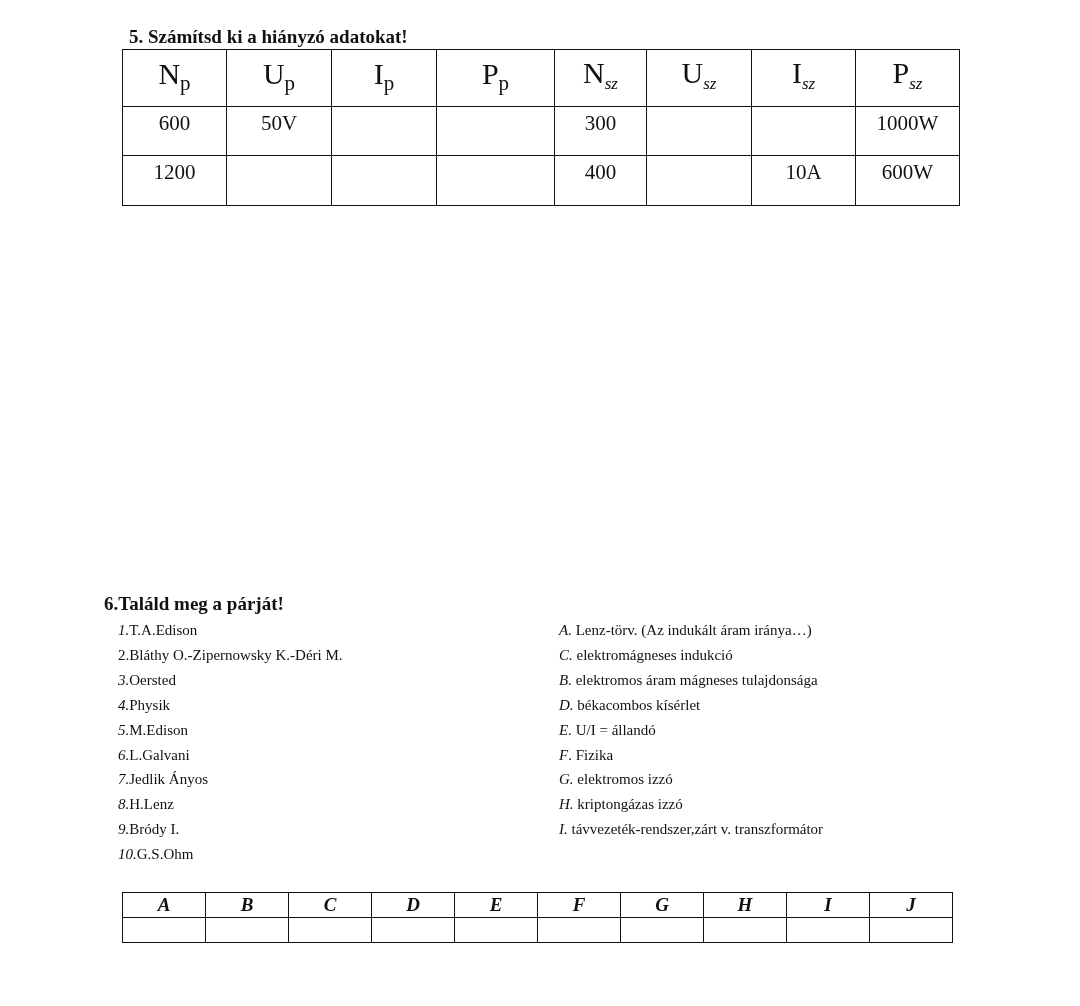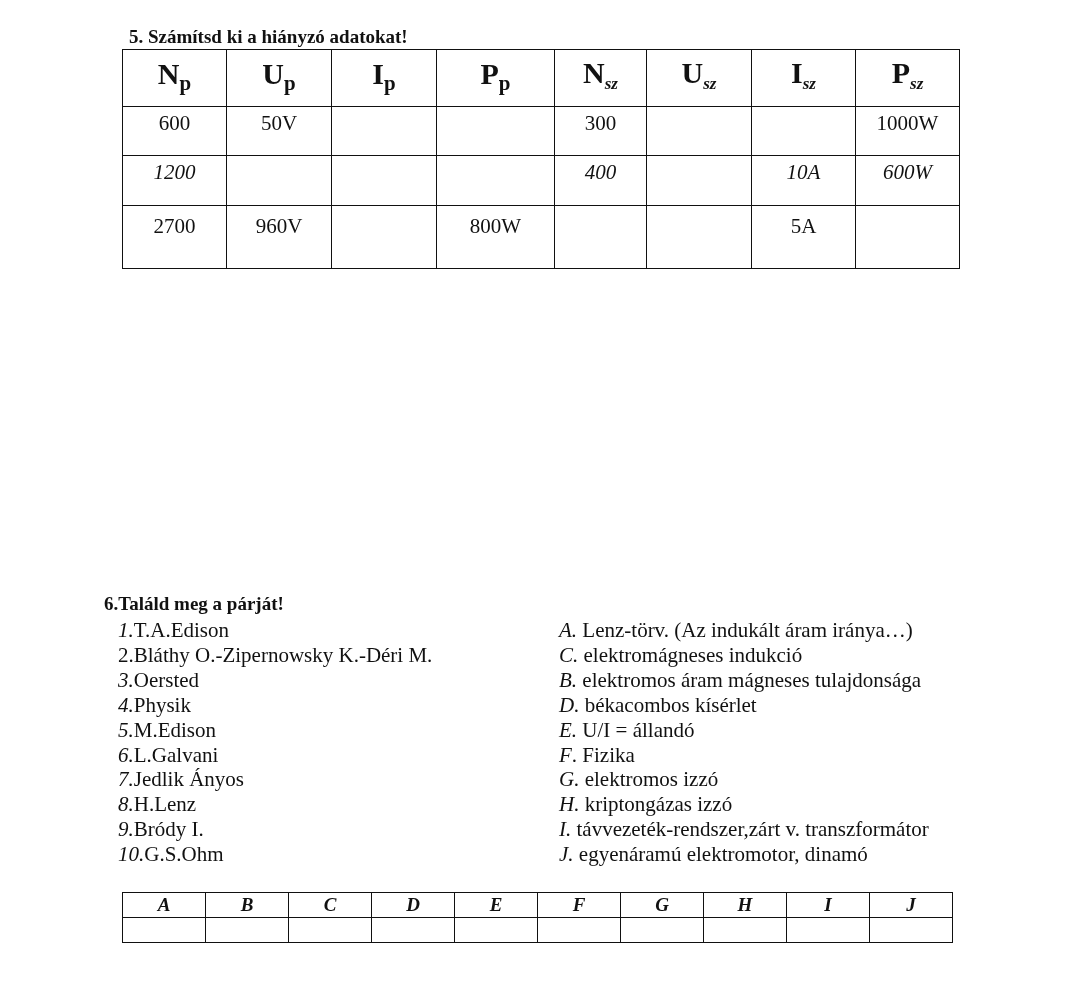--- a/index.html
+++ b/index.html
@@ -5,30 +5,30 @@
   html, body { margin: 0; padding: 0; background: #ffffff; }
   body { width: 1080px; height: 1006px; position: relative; overflow: hidden;
          font-family: "Liberation Serif", "DejaVu Serif", serif; color: #111; }
   .abs { position: absolute; }
 
   #task5-title { left: 129px; top: 26px; font-size: 19px; font-weight: bold; line-height: 22px; white-space: nowrap; }
 
   table { border-collapse: collapse; position: absolute; }
   #calc-table { left: 122px; top: 49px; }
   #calc-table td, #calc-table th { border: 1.3px solid #111; padding: 0; vertical-align: top; text-align: center; }
-  #calc-table th { height: 56px; font-size: 30px; font-weight: bold; vertical-align: middle; line-height: 30px; margin-left: 23px; }
+  #calc-table th { height: 56px; font-size: 30px; font-weight: normal; vertical-align: middle; line-height: 30px; margin-left: 23px; }
   #calc-table th .sub { font-size: 21px; vertical-align: -6px; }
   #calc-table th .sub.sz { font-size: 17px; font-style: italic; }
   #calc-table td { font-size: 21px; line-height: 24px; padding-top: 4px; }
   #calc-table tr.r1 td { height: 44px; }
-  #calc-table tr.r2 td { height: 45px; font-style: italic; }
+  #calc-table tr.r2 td { height: 45px; }
   #calc-table tr.r3 td { height: 54px; padding-top: 8px; }
 
   #task6-title { left: 104px; top: 593px; font-size: 19px; font-weight: bold; line-height: 22px; white-space: nowrap; }
-  .list { font-size: 21px; line-height: 24.9px; white-space: nowrap; }
+  .list { font-size: 15px; line-height: 24.9px; white-space: nowrap; }
   #people-list { left: 118px; top: 618px; }
   #concepts-list { left: 513px; top: 618px; margin-left: 46px; }
   .list .num { font-style: italic; }
   .list .num.upright { font-style: normal; }
 
   #answer-table { left: 122px; top: 892px; }
   #answer-table td, #answer-table th { border: 1.3px solid #111; padding: 0; text-align: center; width: 82px; }
   #answer-table th { height: 24px; font-size: 19px; font-weight: bold; font-style: italic; line-height: 20px; }
   #answer-table td { height: 24px; }
 </style>
@@ -64,30 +64,20 @@
     <tr class="r2">
       <td>1200</td>
       <td></td>
       <td></td>
       <td></td>
       <td>400</td>
       <td></td>
       <td>10A</td>
       <td>600W</td>
     </tr>
-    <tr class="r3">
-      <td>2700</td>
-      <td>960V</td>
-      <td></td>
-      <td>800W</td>
-      <td></td>
-      <td></td>
-      <td>5A</td>
-      <td></td>
-    </tr>
   </tbody>
 </table>
 
 <div id="task6-title" class="abs">6.Találd meg a párját!</div>
 
 <div id="people-list" class="abs list">
   <div><span class="num">1.</span><span>T.A.Edison</span></div>
   <div><span class="num upright">2.</span><span>Bláthy O.-Zipernowsky K.-Déri M.</span></div>
   <div><span class="num">3.</span><span>Oersted</span></div>
   <div><span class="num">4.</span><span>Physik</span></div>
@@ -102,21 +92,20 @@
 <div id="concepts-list" class="abs list">
   <div><span class="num">A.</span><span> Lenz-törv. (Az indukált áram iránya…)</span></div>
   <div><span class="num">C.</span><span> elektromágneses indukció</span></div>
   <div><span class="num">B.</span><span> elektromos áram mágneses tulajdonsága</span></div>
   <div><span class="num">D.</span><span> békacombos kísérlet</span></div>
   <div><span class="num">E.</span><span> U/I = állandó</span></div>
   <div><span class="num">F</span><span>. Fizika</span></div>
   <div><span class="num">G.</span><span> elektromos izzó</span></div>
   <div><span class="num">H.</span><span> kriptongázas izzó</span></div>
   <div><span class="num">I.</span><span> távvezeték-rendszer,zárt v. transzformátor</span></div>
-  <div><span class="num">J.</span><span> egyenáramú elektromotor, dinamó</span></div>
 </div>
 
 <table id="answer-table">
   <tbody>
       <tr>
     <th>A</th>
     <th>B</th>
     <th>C</th>
     <th>D</th>
     <th>E</th>

